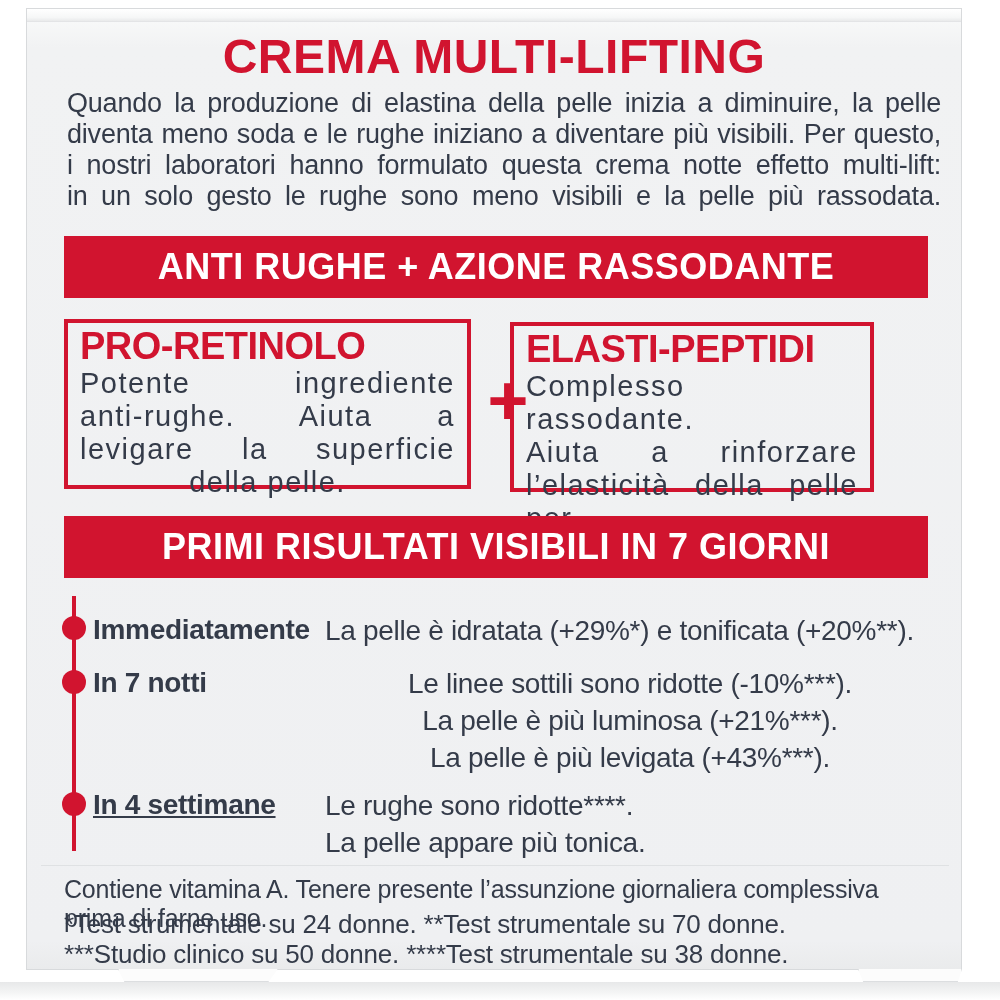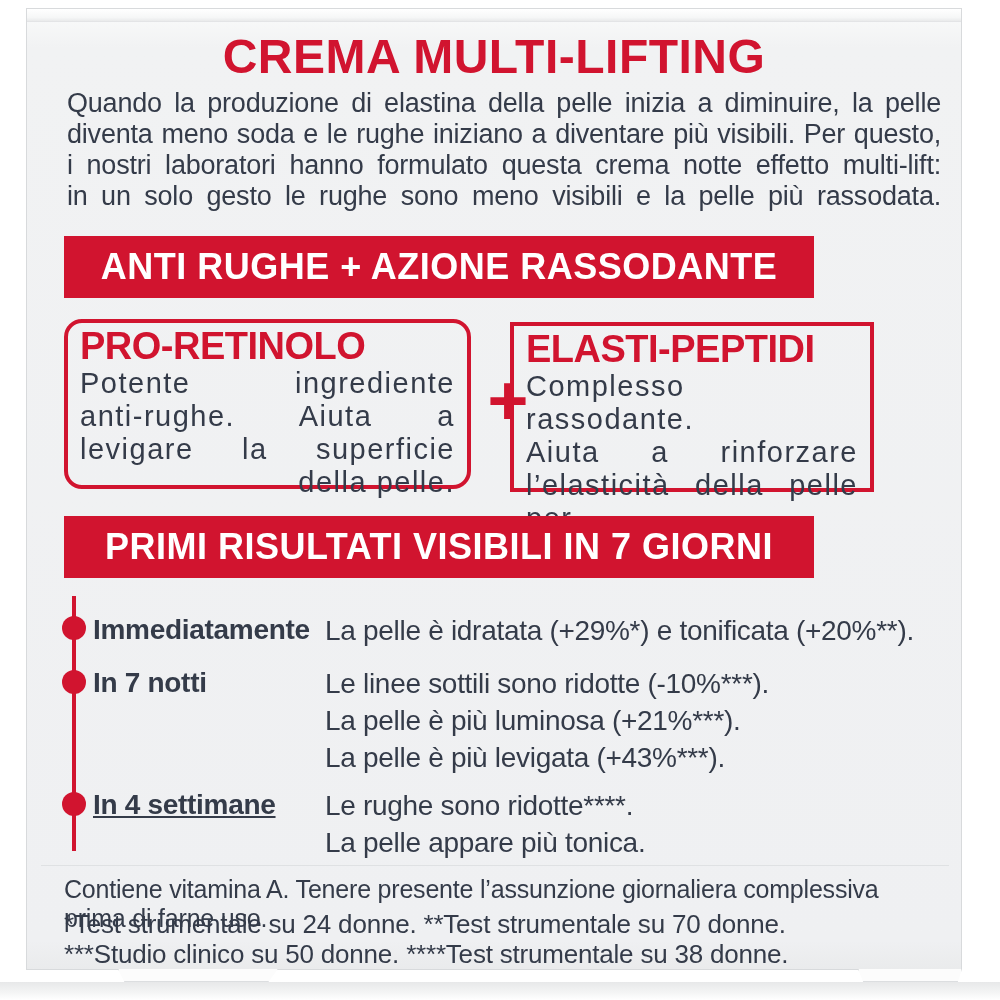--- a/index.html
+++ b/index.html
@@ -34,52 +34,52 @@
   .title{
     position:absolute;left:0;top:20px;width:100%;
     text-align:center;font-size:48px;font-weight:bold;letter-spacing:.5px;
     color:#d1142f;
   }
   .intro{
     position:absolute;left:40px;top:79px;width:874px;
     font-size:27px;line-height:31px;letter-spacing:-0.2px;
   }
   .jline{text-align:justify;text-align-last:justify;}
-  .jlast{text-align:right;}
+  .jlast{text-align:center;}
 
   .banner{
-    position:absolute;left:37px;width:750px;height:62px;
+    position:absolute;left:37px;width:864px;height:62px;
     background:#d1142f;color:#ffffff;
     display:flex;align-items:center;justify-content:center;
     font-size:36px;font-weight:bold;letter-spacing:.5px;
   }
   .banner.benefits{top:227px;}
   .banner.results{top:507px;}
 
   .ing-box{
     position:absolute;top:310px;height:170px;width:407px;
     border:4px solid #d1142f;box-sizing:border-box;
     padding:2px 12px 0 12px;background:transparent;
   }
-  .ing-box.left{left:37px;border-radius:18px;}
+  .ing-box.left{left:37px;}
   .ing-box.right{left:483px;top:313px;width:364px;}
   .ing-name{font-size:38px;font-weight:bold;color:#d1142f;line-height:42px;letter-spacing:-0.5px;}
   .ing-line{font-size:29px;line-height:33px;letter-spacing:1.5px;}
   .plus{
     position:absolute;left:444px;top:357px;width:74px;
     text-align:center;font-size:70px;font-weight:bold;color:#d1142f;line-height:70px;
   }
 
   .vline{position:absolute;left:45px;top:587px;width:4px;height:255px;background:#d1142f;}
   .dot{position:absolute;left:35px;width:24px;height:24px;border-radius:50%;background:#d1142f;}
   .dot.d1{top:607px;} .dot.d2{top:661px;} .dot.d3{top:783px;}
   .tl-label{position:absolute;left:66px;font-size:28px;font-weight:bold;letter-spacing:-0.3px;}
   .tl-label.r1{top:605px;} .tl-label.r2{top:658px;} .tl-label.r3{top:780px;text-decoration:underline;}
   .tl-desc{position:absolute;left:298px;width:610px;font-size:28px;line-height:37px;letter-spacing:-0.3px;}
-  .tl-desc.r1{top:603px;} .tl-desc.r2{top:656px;} .tl-desc.r3{top:778px;}
+  .tl-desc.r1{top:603px;} .tl-desc.r2{top:656px;text-align:center;} .tl-desc.r3{top:778px;}
 
   .divider{position:absolute;left:14px;top:856px;width:908px;height:1px;background:#dfe1e3;}
   .note{position:absolute;left:37px;top:866px;width:880px;font-size:25px;letter-spacing:-0.2px;}
   .footnotes{position:absolute;left:37px;top:900px;width:880px;font-size:26px;line-height:30px;letter-spacing:-0.2px;}
 </style>
 </head>
 <body>
 
 <div class="ground"></div>
 

